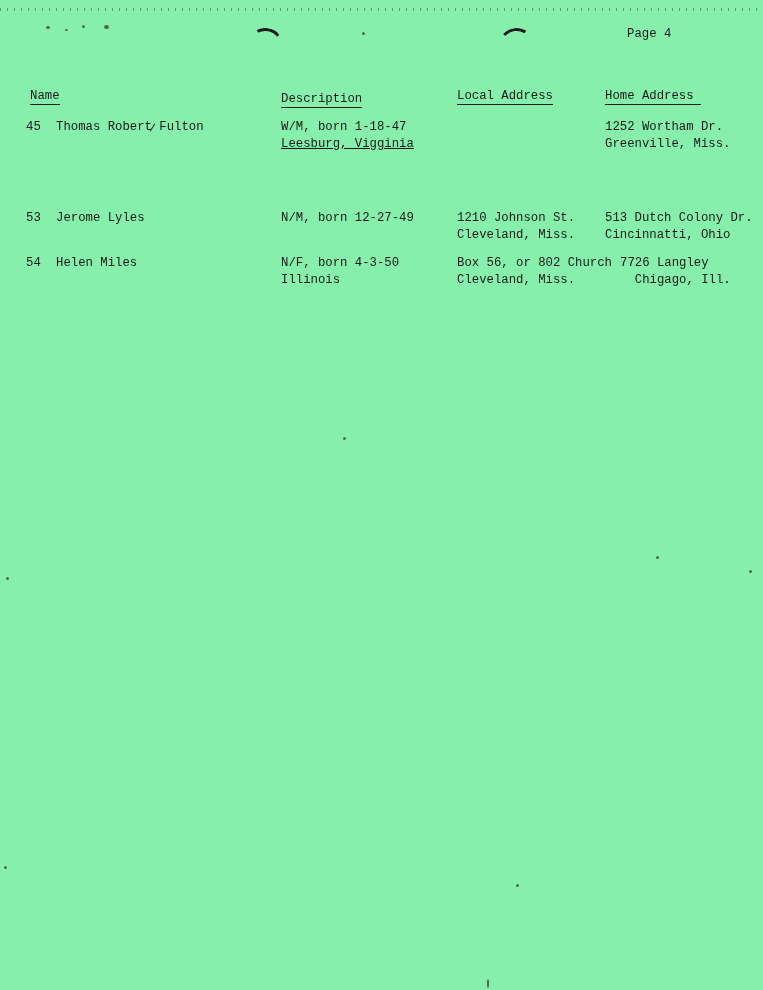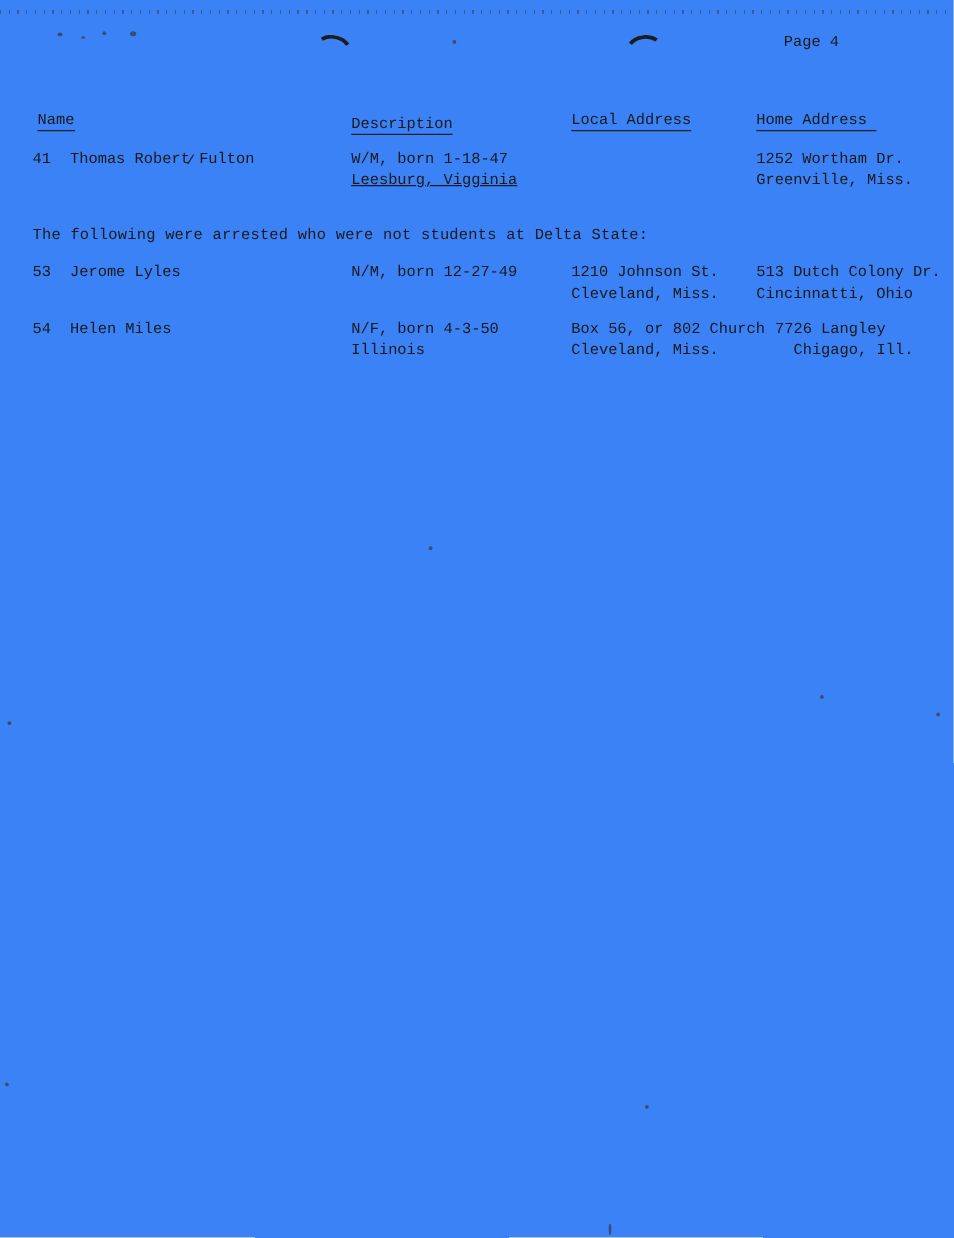--- a/index.html
+++ b/index.html
@@ -15,21 +15,21 @@
     font-family: "Liberation Mono", "DejaVu Sans Mono", monospace;
     color: #191919;
   }
 
   .page {
     position: absolute;
     left: 0;
     top: 0;
     width: 763px;
     height: 990px;
-    background: #3b82f6;
+    background: #86efac;
   }
 
   
   .top-dots {
     position: absolute;
     left: 0;
     top: 8px;
     width: 763px;
     height: 3px;
     background-image: repeating-linear-gradient(to right,
@@ -121,29 +121,28 @@
   <div class="arc a2" style="left:500px; top:28px;"></div>
 
   <div class="page-num">Page 4</div>
 
 
   <div class="hdr" style="left:30px;  top:89px;">Name</div>
   <div class="hdr" style="left:281px; top:92px;">Description</div>
   <div class="hdr" style="left:457px; top:89px;">Local Address</div>
   <div class="hdr" style="left:605px; top:89px;">Home Address </div>
 
-  <div class="row-num" style="left:26px;  top:120px;">41</div>
+  <div class="row-num" style="left:26px;  top:120px;">45</div>
   <div class="row-name" style="left:56px;  top:120px;">Thomas Robert Fulton</div>
   <div class="strike-mark" style="left:148px; top:127px;"></div>
   <div class="row-desc" style="left:281px; top:120px;">W/M, born 1-18-47</div>
   <div class="row-desc" style="left:281px; top:137px;text-decoration:underline;">Leesburg, Vigginia</div>
   <div class="row-home" style="left:605px; top:120px;">1252 Wortham Dr.</div>
   <div class="row-home" style="left:605px; top:137px;">Greenville, Miss.</div>
 
-  <div class="txt" style="left:26px; top:180px;">The following were arrested who were not students at Delta State:</div>
 
   <div class="row-num" style="left:26px;  top:211px;">53</div>
   <div class="row-name" style="left:56px;  top:211px;">Jerome Lyles</div>
   <div class="row-desc" style="left:281px; top:211px;">N/M, born 12-27-49</div>
   <div class="row-loc" style="left:457px; top:211px;">1210 Johnson St.</div>
   <div class="row-loc" style="left:457px; top:228px;">Cleveland, Miss.</div>
   <div class="row-home" style="left:605px; top:211px;">513 Dutch Colony Dr.</div>
   <div class="row-home" style="left:605px; top:228px;">Cincinnatti, Ohio</div>
 
   <div class="row-num" style="left:26px;  top:256px;">54</div>

